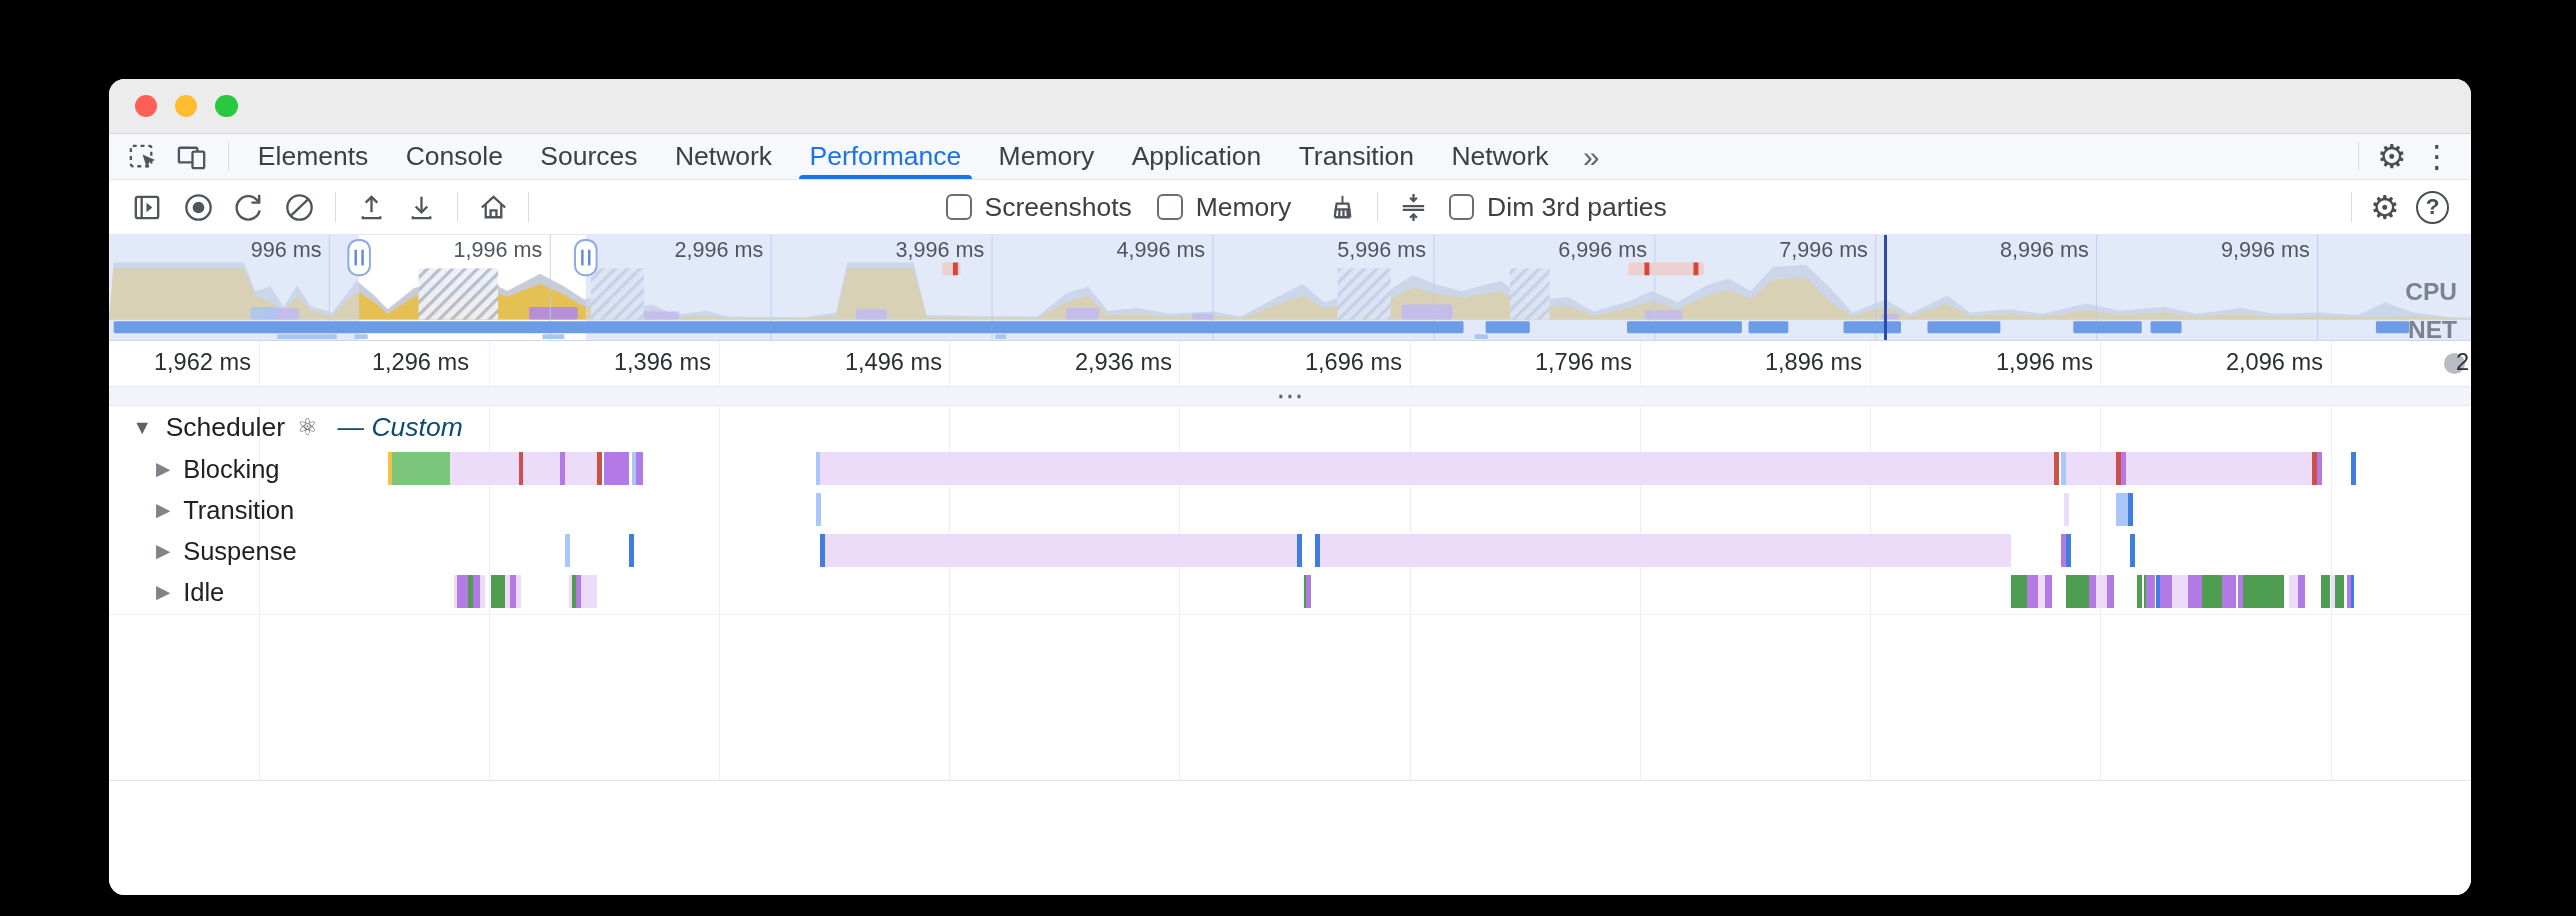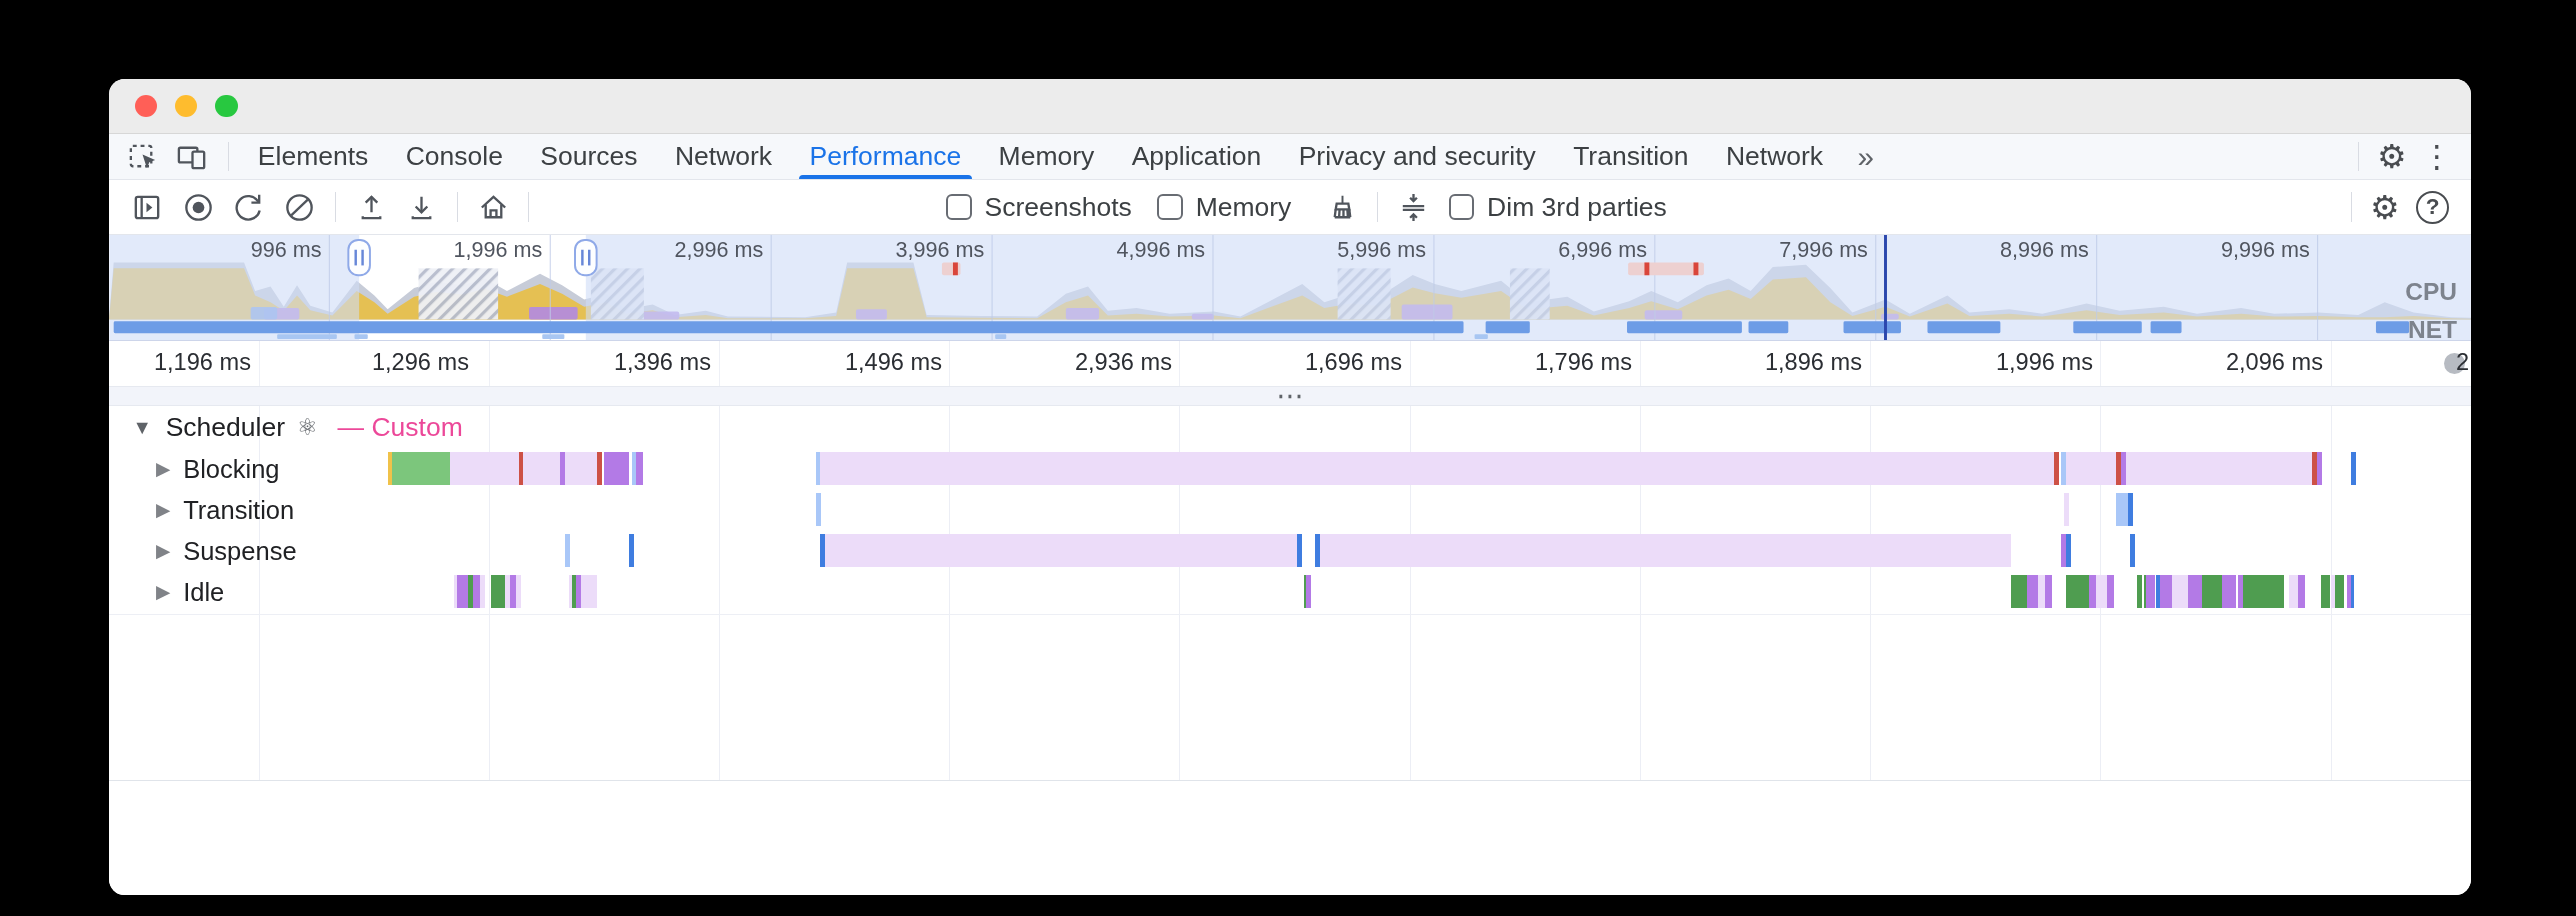--- a/index.html
+++ b/index.html
@@ -59,21 +59,21 @@
   .resizer { height:19.6px; background:#f2f4fa; border-top:1px solid #e6e9f0; border-bottom:1px solid #e6e9f0;
     display:flex; align-items:center; justify-content:center; color:#5f6368; font-size:27.5px; line-height:9.8px; cursor:row-resize; }
 
   
   .flame { position:relative; height:375px; background:#fff; border-bottom:1px solid #e0e4ea; overflow:hidden; }
   .flame .vline { position:absolute; top:0; bottom:0; width:1px; background:#eceef5; }
   .trackhead { position:relative; height:43px; display:flex; align-items:center; padding-left:23.6px;
     font-size:26.5px; color:#202124; }
   .trackhead .arr { color:#5f6368; font-size:19.6px; margin-right:13.7px; }
   .trackhead .atom { color:#5f6368; font-size:23.6px; margin:0 13.7px 0 11.8px; }
-  .trackhead .suffix { color:#ec4899; margin-left:5.9px;text-align:center; }
+  .trackhead .suffix { color:#0c4a6e; font-style:italic; margin-left:5.9px;text-align:center; }
   .trow { position:relative; height:41px; }
   .trow .rlab { position:absolute; left:47px; top:0; height:100%; display:flex; align-items:center;
     font-size:25.5px; color:#202124; z-index:2; }
   .trow .rlab .arr { color:#808388; font-size:18.7px; margin-right:12.8px; }
   .seg { position:absolute; top:3.9px; height:33px; min-width:2px; }
   .rows-end { position:absolute; left:0; right:0; height:1px; background:#edeff5; }
 
   .footer { height:114px; background:#fff; }
 </style>
 </head>
@@ -105,21 +105,20 @@
         <div class="vdiv"></div>
       </div>
       <div class="tabs" id="tabs">
           <div class="tab">Elements</div>
           <div class="tab">Console</div>
           <div class="tab">Sources</div>
           <div class="tab">Network</div>
           <div class="tab active">Performance</div>
           <div class="tab">Memory</div>
           <div class="tab">Application</div>
-          <div class="tab">Privacy and security</div>
           <div class="tab">Transition</div>
           <div class="tab">Network</div>
         </div>
       <div class="chev">»</div>
       <div class="tab-right">
         <div class="vdiv"></div>
         <div class="glyph-btn">⚙</div>
         <div class="glyph-btn kebab">⋮</div>
       </div>
     </div>
@@ -289,21 +288,21 @@
             <line x1="489.0217513331462" y1="15" x2="489.0217513331462" y2="31" stroke="#6787d8" stroke-width="2.5"></line>
           </g>
           <rect x="1808.2333707549817" y="0" width="3" height="108" fill="#2b47ad"></rect>
           <rect x="0" y="107" width="2406" height="1" fill="#ccd5ea"></rect>
         </svg>
       </div>
 
     <div class="ruler" id="ruler">
       <div class="scroll-dot"></div>
     <div class="tickline" style="left: 150px;"></div>
-        <div class="rlabel" style="left: -25px;">1,196 ms</div>
+        <div class="rlabel" style="left: -25px;">1,962 ms</div>
         <div class="tickline" style="left: 380px;"></div>
         <div class="rlabel" style="left: 193px;">1,296 ms</div>
         <div class="tickline" style="left: 610px;"></div>
         <div class="rlabel" style="left: 435px;">1,396 ms</div>
         <div class="tickline" style="left: 840px;"></div>
         <div class="rlabel" style="left: 666px;">1,496 ms</div>
         <div class="tickline" style="left: 1070px;"></div>
         <div class="rlabel" style="left: 896px;">2,936 ms</div>
         <div class="tickline" style="left: 1301px;"></div>
         <div class="rlabel" style="left: 1126px;">1,696 ms</div>

